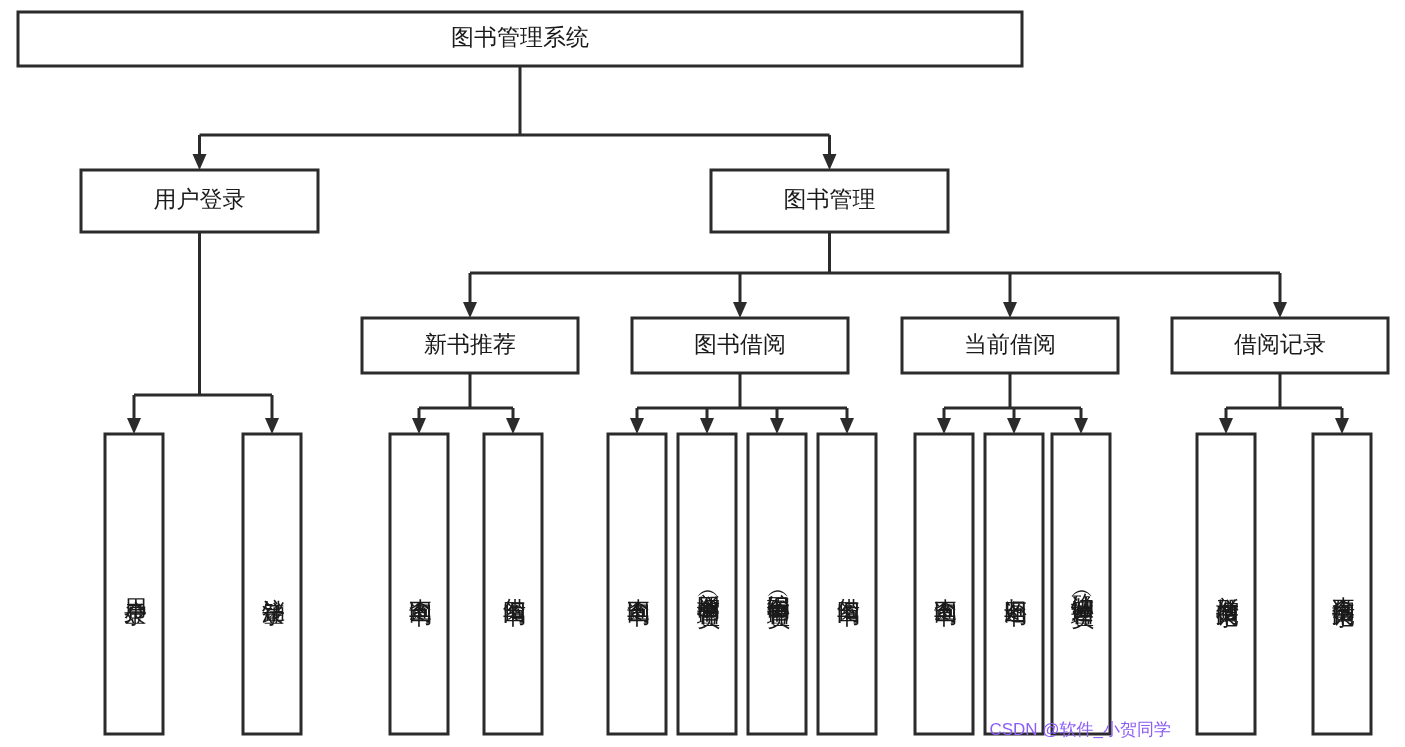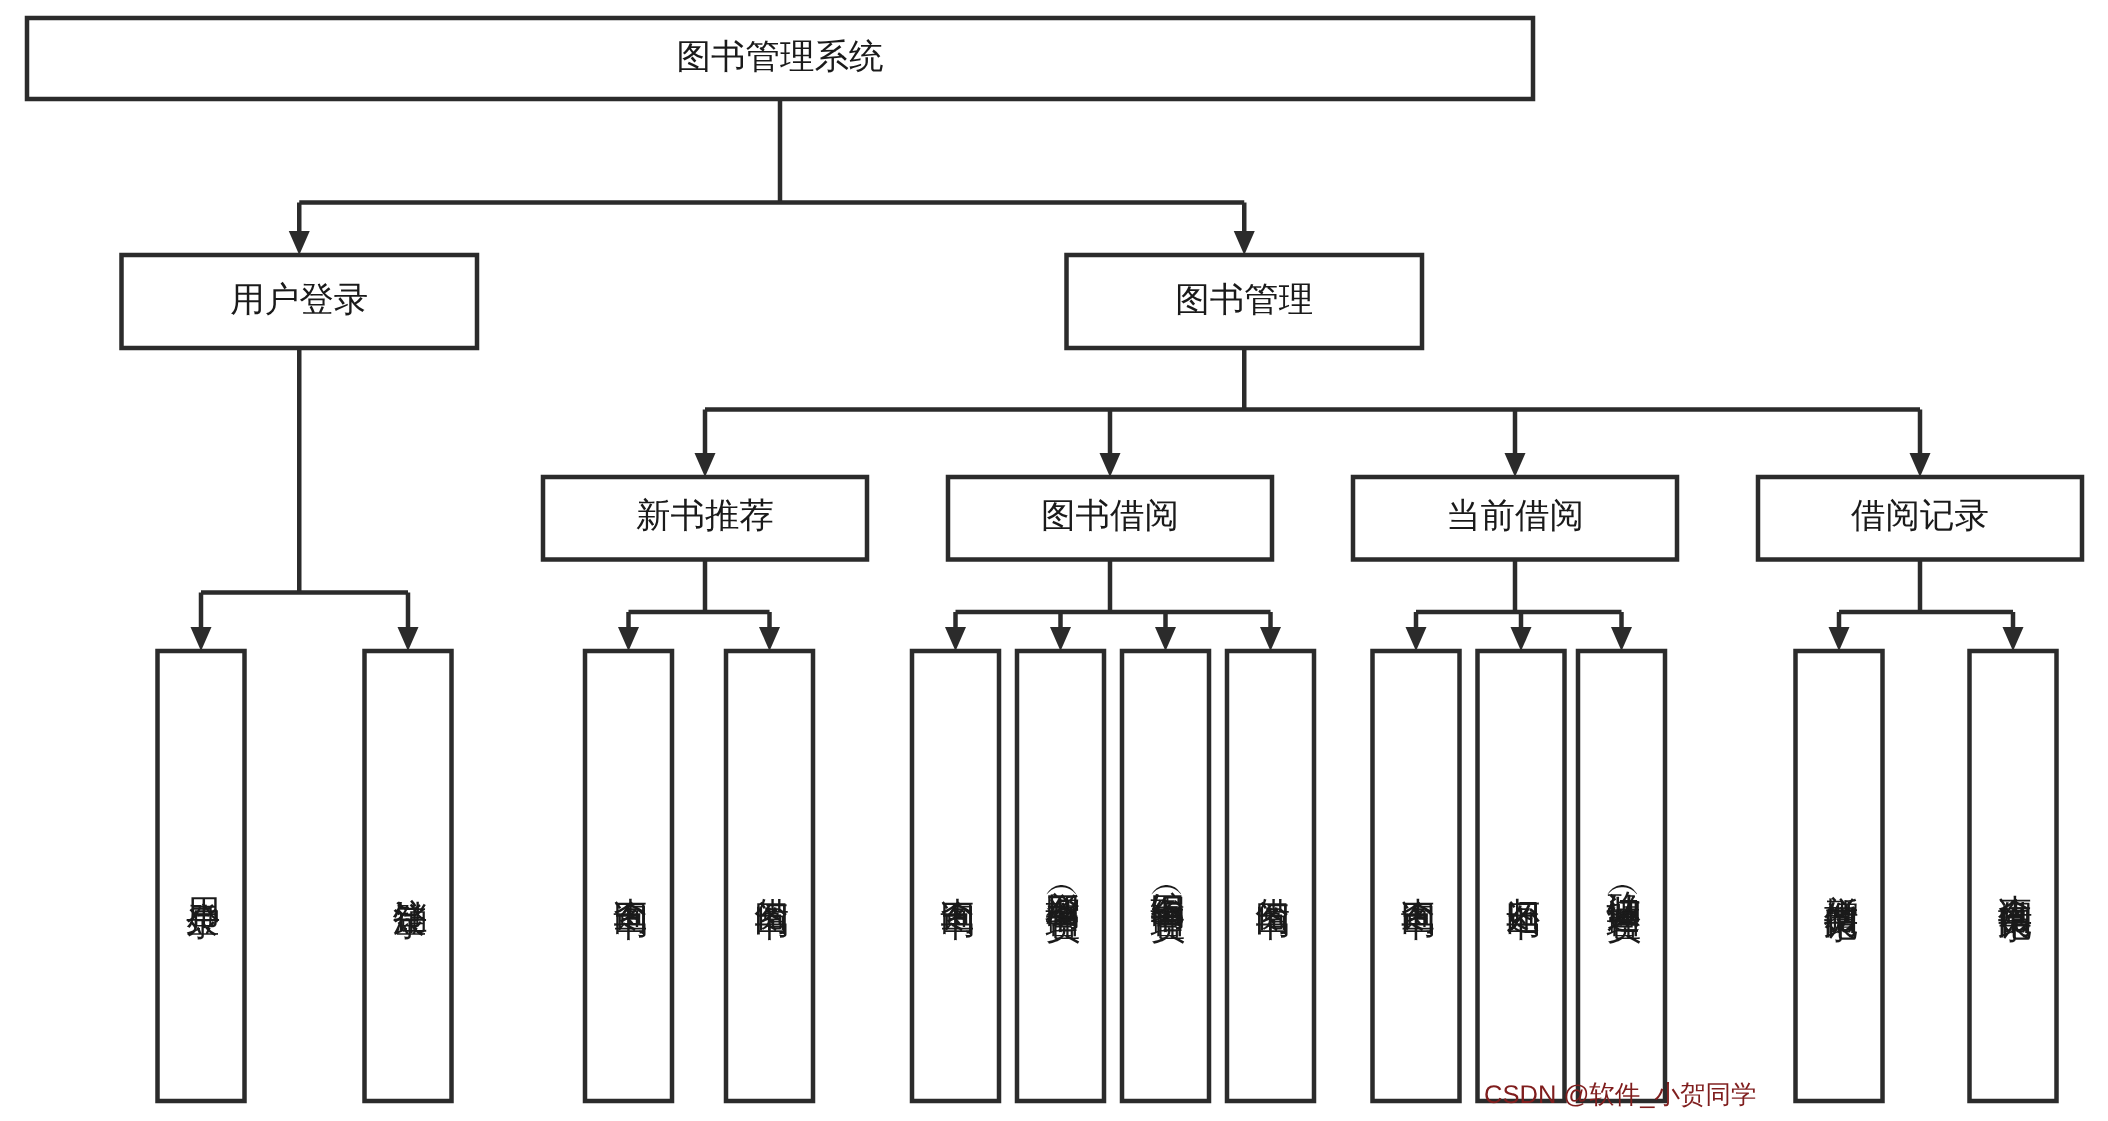--- a/index.html
+++ b/index.html
@@ -54,21 +54,21 @@
     writing-mode: vertical-rl;
     text-orientation: upright;
     letter-spacing: 2px;
   }
   .watermark {
     position: absolute;
     right: 10px;
     bottom: 6px;
     font-family: "Liberation Sans", "DejaVu Sans", sans-serif;
     font-size: 17px;
-    color: #7f1d1d;
+    color: #8b5cf6;
     white-space: nowrap;
     user-select: none;
   }
 </style>
 </head>
 <body>
 
 <div id="diagram-root">
   <svg class="diagram" viewBox="0 0 1405 747" xmlns="http://www.w3.org/2000/svg">
     <g id="connector-layer">

